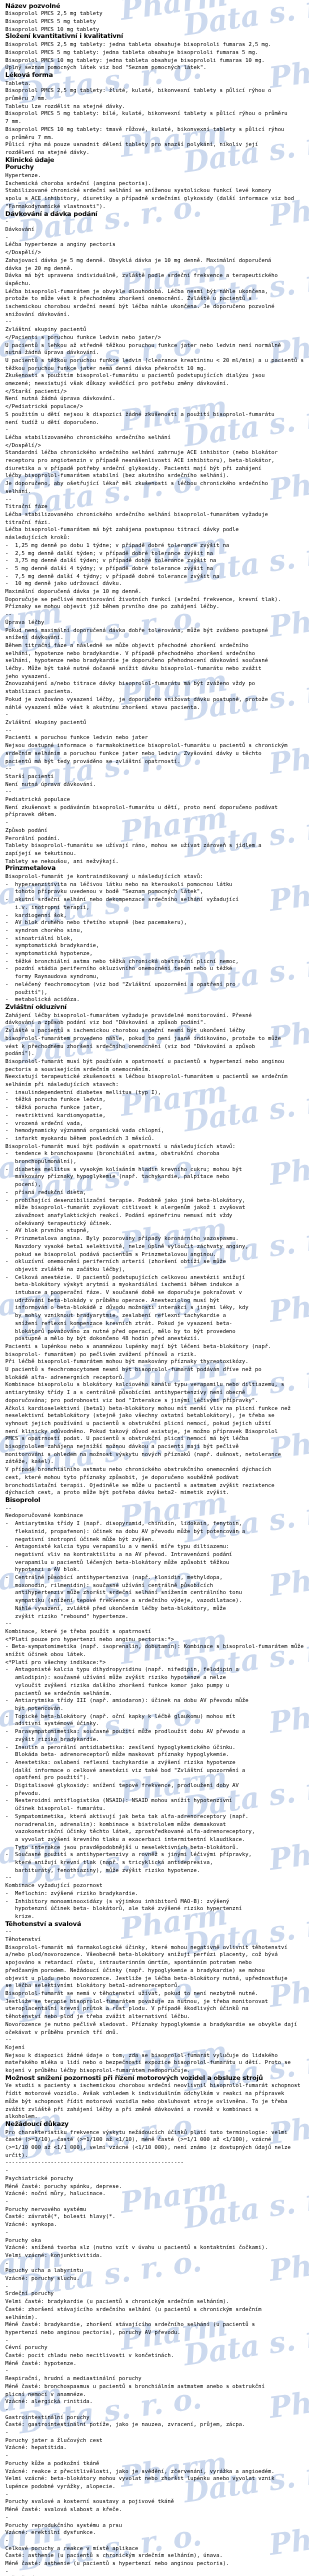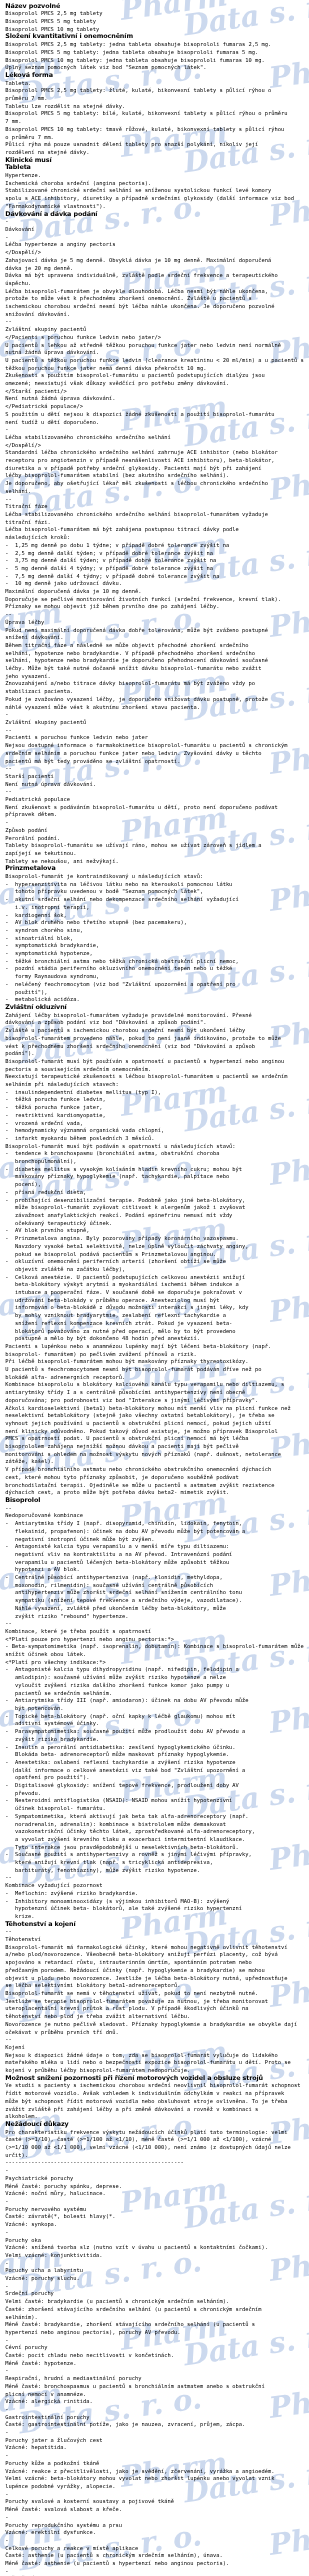--- a/index.html
+++ b/index.html
@@ -134,38 +134,38 @@
       <div class="wm" style="left: 270px; top: 2517px; color: rgb(204, 217, 238);">Pharm
       Data s. r. o.</div>
       <div class="wm" style="left: 121px; top: 2586px; color: rgb(204, 217, 238);">Pharm
       Data s. r. o.</div>
     </div>
   <div id="doc-root">
       <div class="heading">Název pozvolné</div>
       <div class="paragraph">Bisoprolol PMCS 2,5 mg tablety
 Bisoprolol PMCS 5 mg tablety
 Bisoprolol PMCS 10 mg tablety</div>
-      <div class="heading">Složení kvantitativní i onemocněním</div>
+      <div class="heading">Složení kvantitativní i kvalitativní</div>
       <div class="paragraph">Bisoprolol PMCS 2,5 mg tablety: jedna tableta obsahuje bisoprololi fumaras 2,5 mg.
 Bisoprolol PMCS 5 mg tablety: jedna tableta obsahuje bisoprololi fumaras 5 mg.
 Bisoprolol PMCS 10 mg tablety: jedna tableta obsahuje bisoprololi fumaras 10 mg.
 Úplný seznam pomocných látek viz bod "Seznam pomocných látek".</div>
       <div class="heading">Léková forma</div>
       <div class="paragraph">Tableta.
 Bisoprolol PMCS 2,5 mg tablety: žluté, kulaté, bikonvexní tablety s půlicí rýhou o
 průměru 7 mm.
 Tabletu lze rozdělit na stejné dávky.
 Bisoprolol PMCS 5 mg tablety: bílé, kulaté, bikonvexní tablety s půlicí rýhou o průměru
 7 mm.
 Bisoprolol PMCS 10 mg tablety: tmavě růžové, kulaté, bikonvexní tablety s půlicí rýhou
 o průměru 7 mm.
 Půlicí rýha má pouze usnadnit dělení tablety pro snazší polykání, nikoliv její
 rozdělení na stejné dávky.</div>
-      <div class="heading">Klinické musí</div>
-      <div class="heading">Tableta</div>
+      <div class="heading">Klinické údaje</div>
+      <div class="heading">Poruchy</div>
       <div class="paragraph">Hypertenze.
 Ischemická choroba srdeční (angina pectoris).
 Stabilizované chronické srdeční selhání se sníženou systolickou funkcí levé komory
 spolu s ACE inhibitory, diuretiky a případně srdečními glykosidy (další informace viz bod
 "Farmakodynamické vlastnosti").</div>
       <div class="heading">Dávkování a dávka podání</div>
       <div class="paragraph">-
 Dávkování
 -
 Léčba hypertenze a anginy pectoris
@@ -379,21 +379,21 @@
    Tyto interakce jsou pravděpodobnější u neselektivních beta-blokátorů.
 -  Současné použití s antihypertenzivy a rovněž s jinými léčivými přípravky,
    které snižují krevní tlak (např. s tricyklická antidepresiva,
    barbituráty, fenothiaziny), může zvýšit riziko hypotenze.
 --
 Kombinace vyžadující pozornost
 -  Meflochin: zvýšené riziko bradykardie.
 -  Inhibitory monoaminooxidázy (s výjimkou inhibitorů MAO-B): zvýšený
    hypotenzní účinek beta- blokátorů, ale také zvýšené riziko hypertenzní
    krize.</div>
-      <div class="heading">Těhotenství a kojení</div>
+      <div class="heading">Těhotenství a svalová</div>
       <div class="paragraph">--
 Těhotenství
 Bisoprolol-fumarát má farmakologické účinky, které mohou negativně ovlivnit těhotenství
 a/nebo plod/novorozence. Všeobecně beta-blokátory snižují perfúzi placenty, což bývá
 spojováno s retardací růstu, intrauterinním úmrtím, spontánním potratem nebo
 předčasným porodem. Nežádoucí účinky (např. hypoglykemie a bradykardie) se mohou
 objevit u plodu nebo novorozence. Jestliže je léčba beta-blokátory nutná, upřednostňuje
 se léčba selektivními blokátory beta1-adrenoreceptorů.
 Bisoprolol-fumarát se nemá v těhotenství užívat, pokud to není nezbytně nutné.
 Jestliže se terapie bisoprolol-fumarátem považuje za nutnou, je třeba monitorovat

